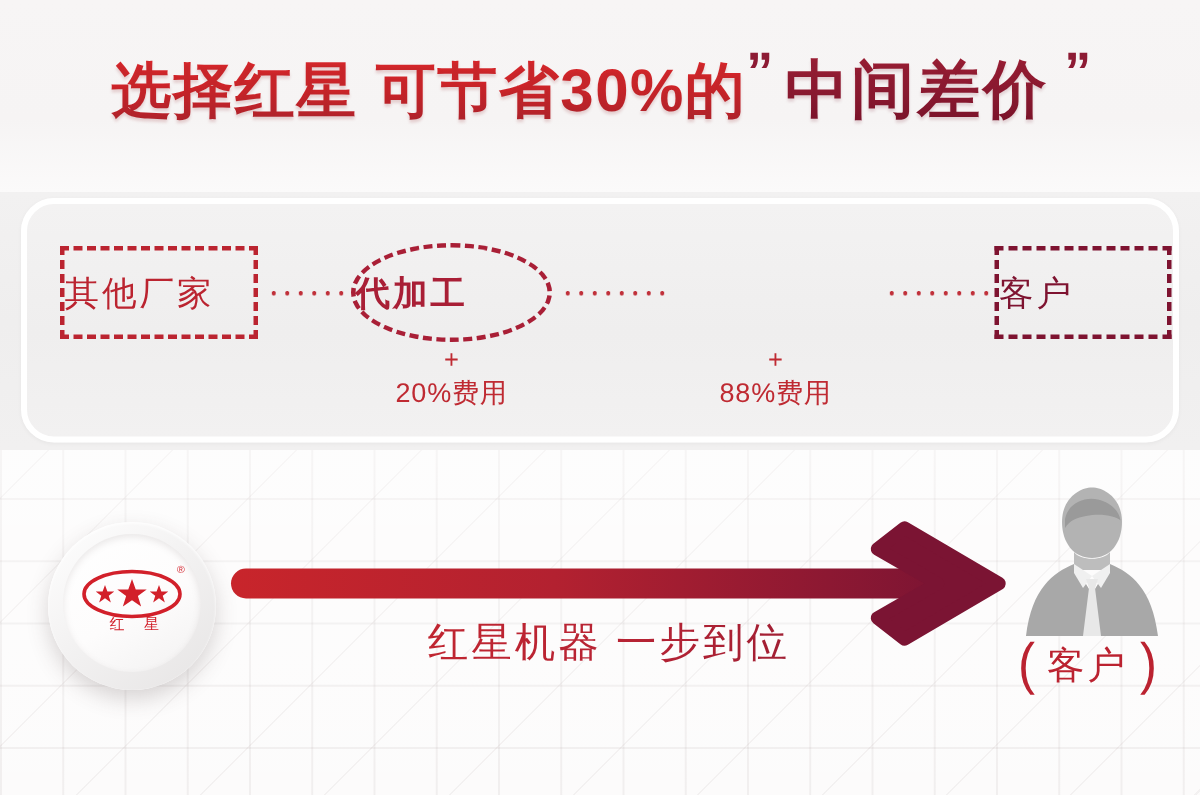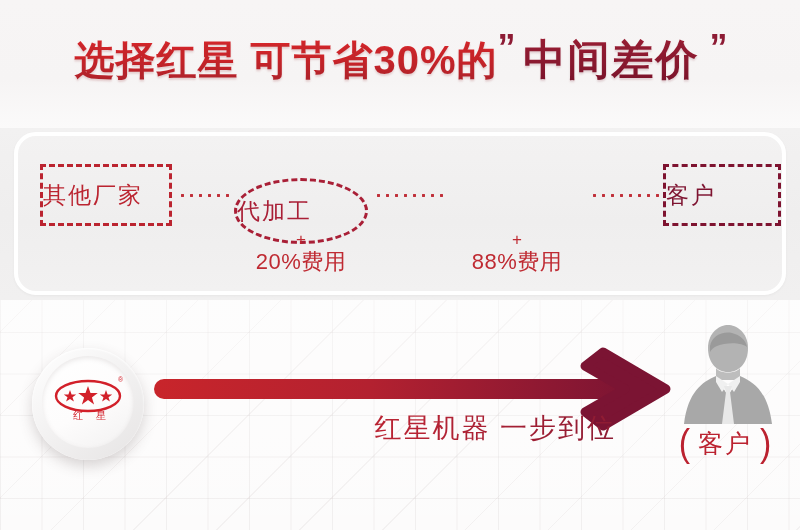--- a/index.html
+++ b/index.html
@@ -131,21 +131,21 @@
     border-color: #7e1330;
     color: #7e1330;
   }
   .node-ellipse {
     border: 3px dashed #a91f36;
     color: #a91f36;
     border-radius: 50%;
   }
 
   .n-other  { left: 22px;  top: 14px; width: 132px; height: 62px; }
-  .n-oem    { left: 216px; top: 28px; width: 134px; height: 66px; }
+  .n-oem    { left: 216px; top: 12px; width: 134px; height: 66px; font-weight: bold; }
   .n-agent  { left: 432px; top: 12px; width: 134px; height: 66px; }
   .n-client { left: 645px; top: 14px; width: 118px; height: 62px; }
 
   .dots {
     position: absolute;
     top: 44px;
     height: 3px;
     background-image: radial-gradient(circle, #c0303a 0 1.4px, transparent 1.6px);
     background-size: 9px 3px;
     background-repeat: repeat-x;
@@ -159,21 +159,21 @@
     text-align: center;
     color: #bf2a32;
     width: 160px;
   }
   .fee .plus {
     font-size: 17px;
     line-height: 16px;
     font-weight: normal;
   }
   .fee .amount {
-    font-size: 22px;
+    font-size: 18px;
     line-height: 28px;
     letter-spacing: 0.5px;
   }
   .fee-1 { left: 203px; top: 96px; }
   .fee-2 { left: 419px; top: 96px; }
 
   
   .badge {
     position: absolute;
     left: 32px;
@@ -205,21 +205,21 @@
     width: 528px;
     height: 86px;
   }
   .arrow-wrap svg { display: block; }
 
   .tagline {
     position: absolute;
     left: 196px;
     top: 410px;
     width: 420px;
-    text-align: right;
+    text-align: center;
     font-size: 27px;
     letter-spacing: 2px;
     background: linear-gradient(to right, #c6272e 0%, #b62334 55%, #8d1b33 100%);
     -webkit-background-clip: text;
     background-clip: text;
     color: transparent;
     white-space: nowrap;
   }
 
   

